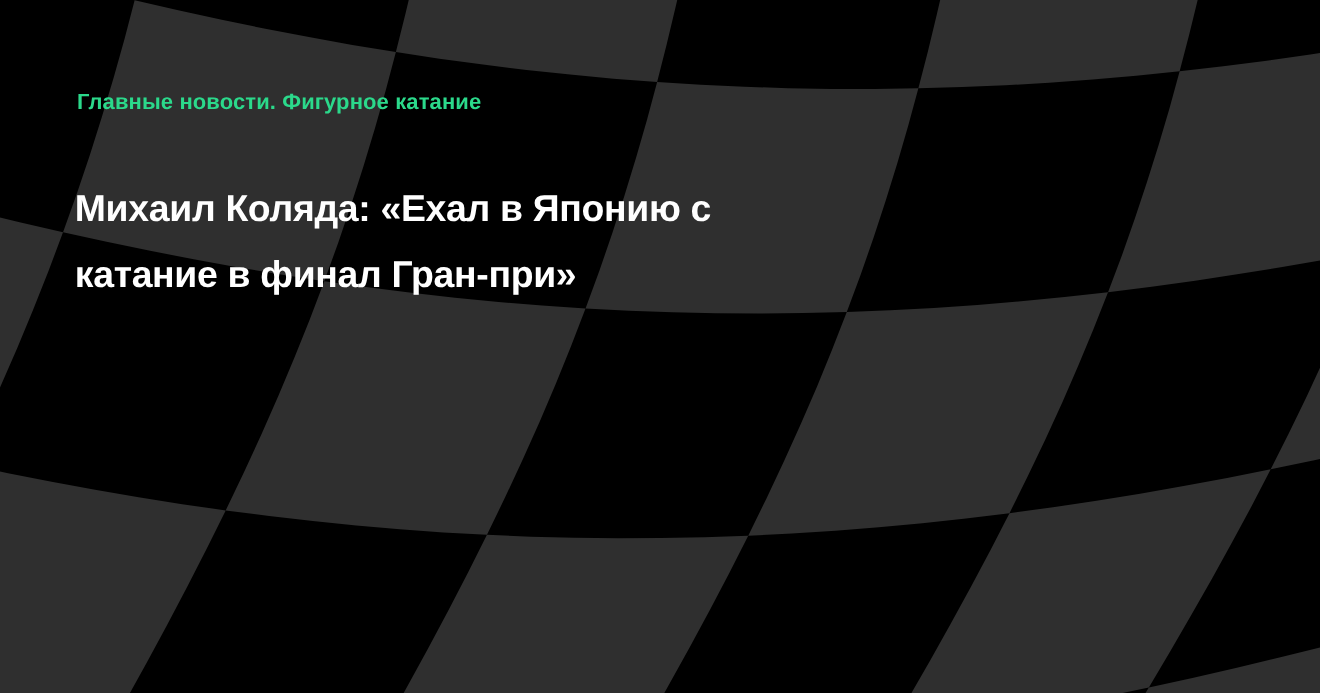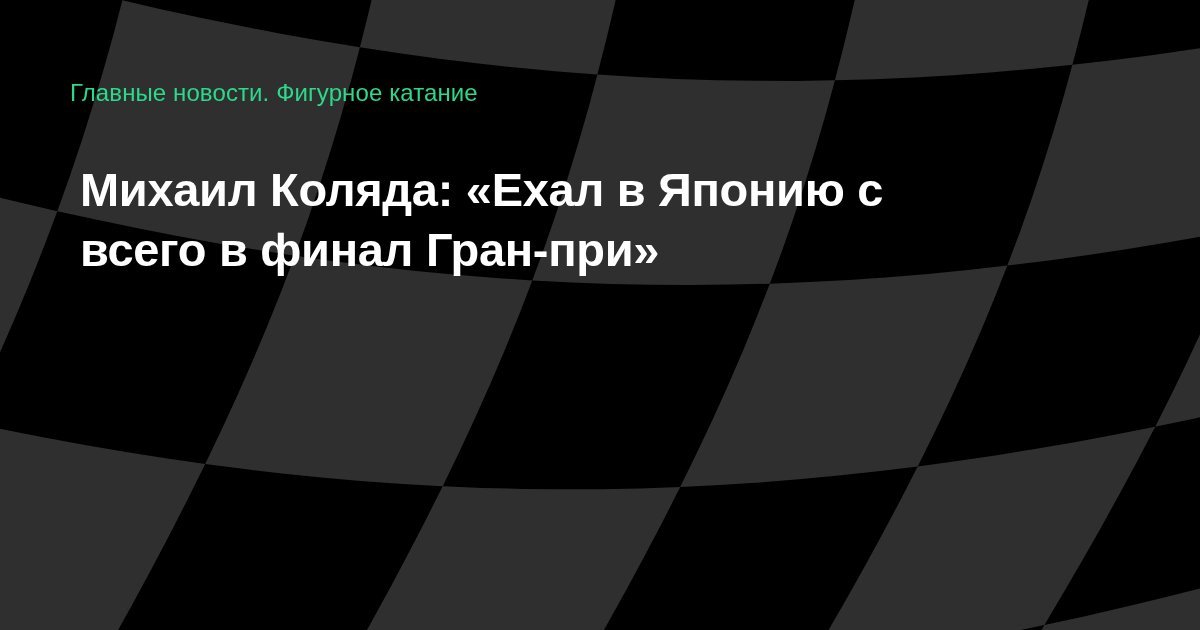--- a/index.html
+++ b/index.html
@@ -25,35 +25,35 @@
   #content {
     position: absolute;
     inset: 0;
     z-index: 2;
     pointer-events: none;
   }
   #kicker {
     position: absolute;
     left: 70px;
     top: 80px;
-    font-size: 24px;
-    font-weight: 400;
+    font-size: 20px;
+    font-weight: 700;
     letter-spacing: 0.1px;
     line-height: 26px;
     color: #2BD98B;
     white-space: nowrap;
     pointer-events: auto;
   }
   #headline {
     position: absolute;
-    left: 80px;
+    left: 68px;
     top: 160px;
     width: 1010px;
     margin: 0;
-    font-size: 47px;
+    font-size: 34px;
     font-weight: 700;
     line-height: 60px;
     letter-spacing: -0.3px;
     color: #FFFFFF;
     pointer-events: auto;
   }
   .hl-line { display: block; white-space: nowrap; }
 </style>
 </head>
 <body>
@@ -87,17 +87,17 @@
         <polygon points="210.7,897.9 250.3,898.7 289.9,898.9 329.5,898.5 369.1,897.5 408.6,895.9 448.2,893.7 428.0,927.6 408.0,961.5 388.3,995.3 368.9,1029.2 349.8,1063.1 331.2,1097.0 291.6,1099.6 252.0,1101.7 212.5,1103.1 172.9,1103.9 133.3,1104.1 93.7,1103.7 112.3,1069.4 131.4,1035.1 150.8,1000.8 170.5,966.5 190.5,932.2" fill="#2F2F2F"></polygon>
         <polygon points="685.7,868.1 725.3,861.9 764.9,855.2 804.5,848.0 844.1,840.2 883.6,832.0 923.2,823.4 903.0,856.4 883.0,889.5 863.3,922.5 843.9,955.6 824.8,988.7 806.2,1021.7 766.6,1030.8 727.0,1039.4 687.5,1047.6 647.9,1055.2 608.3,1062.4 568.7,1069.0 587.3,1035.5 606.4,1002.0 625.8,968.6 645.5,935.1 665.5,901.6" fill="#2F2F2F"></polygon>
         <polygon points="1160.7,763.1 1200.3,751.8 1239.9,740.3 1279.5,728.6 1319.1,716.6 1358.6,704.5 1398.2,692.1 1378.0,724.4 1358.0,756.6 1338.3,788.8 1318.9,821.0 1299.8,853.3 1281.2,885.5 1241.6,898.2 1202.0,910.8 1162.5,923.2 1122.9,935.3 1083.3,947.3 1043.7,958.9 1062.3,926.3 1081.4,893.6 1100.8,861.0 1120.5,828.3 1140.5,795.7" fill="#2F2F2F"></polygon>
       </g>
   </svg>
 
   <div id="content">
     <div id="kicker">Главные новости. Фигурное катание</div>
     <h1 id="headline">
       <span class="hl-line">Михаил Коляда: «Ехал в Японию с</span>
-      <span class="hl-line">всего в финал Гран-при»</span>
+      <span class="hl-line">катание в финал Гран-при»</span>
     </h1>
   </div>
 
 </div>
 
 </body></html>

